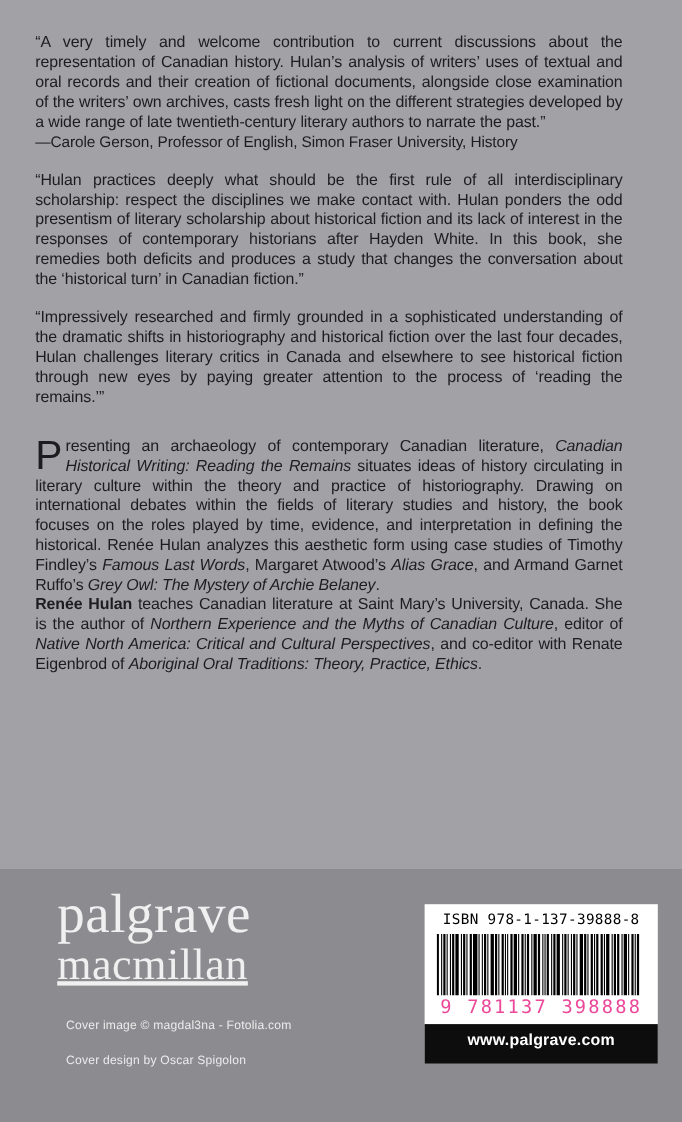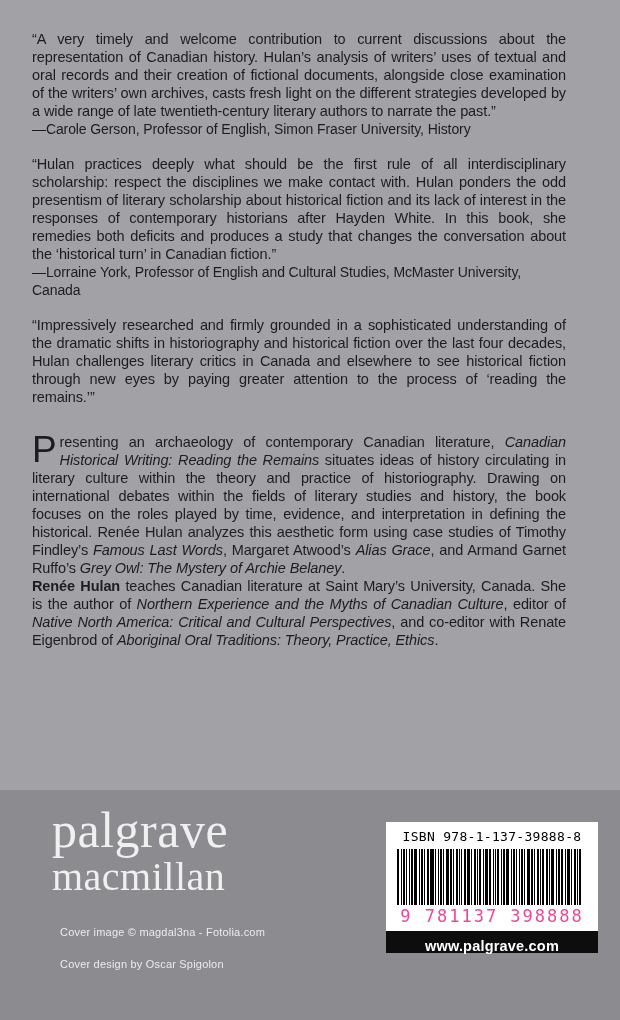--- a/index.html
+++ b/index.html
@@ -38,21 +38,21 @@
     height: 230px;
     background: #8b8b90;
   }
   .logo { position: absolute; left: 52px; top: 14px; color: #f0f0f0; }
   .logo-1 {
     font-family: "Liberation Serif", serif;
     font-size: 50px; line-height: 52px; letter-spacing: 0.5px;
   }
   .logo-2 {
     font-family: "Liberation Serif", serif;
-    font-size: 40px; line-height: 42px; letter-spacing: 0.5px;
+    font-size: 40px; line-height: 42px; letter-spacing: 0.5px; text-decoration: underline;
   }
   .credit {
     position: absolute; left: 60px;
     font-size: 11px; color: #ececec; letter-spacing: 0.2px;
   }
   .c1 { top: 136px; }
   .c2 { top: 168px; }
 
   .barcode-box {
     position: absolute; right: 22px; top: 32px;
@@ -69,39 +69,38 @@
   .bars rect { fill: #000; }
   .isbn-digits {
     font-family: "DejaVu Sans Mono", monospace;
     font-size: 17px; color: #ec4899;
     letter-spacing: 2px;
     padding-bottom: 5px;
   }
   .web-strip {
     background: #0d0d0d;
     color: #ffffff;
-    height: 22px; line-height: 30px;
+    height: 36px; line-height: 30px;
     font-size: 14.5px; font-weight: 600;
     letter-spacing: 0.2px;
   }
 </style>
 </head>
 <body>
 
 <div class="cover">
   <div class="content">
 
     <div class="blurb">
       <p>“A very timely and welcome contribution to current discussions about the representation of Canadian history. Hulan’s analysis of writers’ uses of textual and oral records and their creation of fictional documents, alongside close examination of the writers’ own archives, casts fresh light on the different strategies developed by a wide range of late twentieth-century literary authors to narrate the past.”</p>
       <p class="attr"><span>—Carole Gerson, Professor of English, Simon Fraser University, History</span></p>
     </div>
 
     <div class="blurb">
       <p>“Hulan practices deeply what should be the first rule of all interdisciplinary scholarship: respect the disciplines we make contact with. Hulan ponders the odd presentism of literary scholarship about historical fiction and its lack of interest in the responses of contemporary historians after Hayden White. In this book, she remedies both deficits and produces a study that changes the conversation about the ‘historical turn’ in Canadian fiction.”</p>
-      <p class="attr left"><span>—Lorraine York, Professor of English and Cultural Studies, McMaster University, Canada</span></p>
     </div>
 
     <div class="blurb">
       <p>“Impressively researched and firmly grounded in a sophisticated understanding of the dramatic shifts in historiography and historical fiction over the last four decades, Hulan challenges literary critics in Canada and elsewhere to see historical fiction through new eyes by paying greater attention to the process of ‘reading the remains.’”</p>
     </div>
 
     <div class="desc">
       <p>
         <span class="dropcap">P</span><span><span>resenting an archaeology of contemporary Canadian literature, </span><span style="font-style: italic;">Canadian Historical Writing: Reading the Remains</span><span> situates ideas of history circulating in literary culture within the theory and practice of historiography. Drawing on international debates within the fields of literary studies and history, the book focuses on the roles played by time, evidence, and interpretation in defining the historical. Renée Hulan analyzes this aesthetic form using case studies of Timothy Findley’s </span><span style="font-style: italic;">Famous Last Words</span><span>, Margaret Atwood’s </span><span style="font-style: italic;">Alias Grace</span><span>, and Armand Garnet Ruffo’s </span><span style="font-style: italic;">Grey Owl: The Mystery of Archie Belaney</span><span>.</span></span>
       </p>

